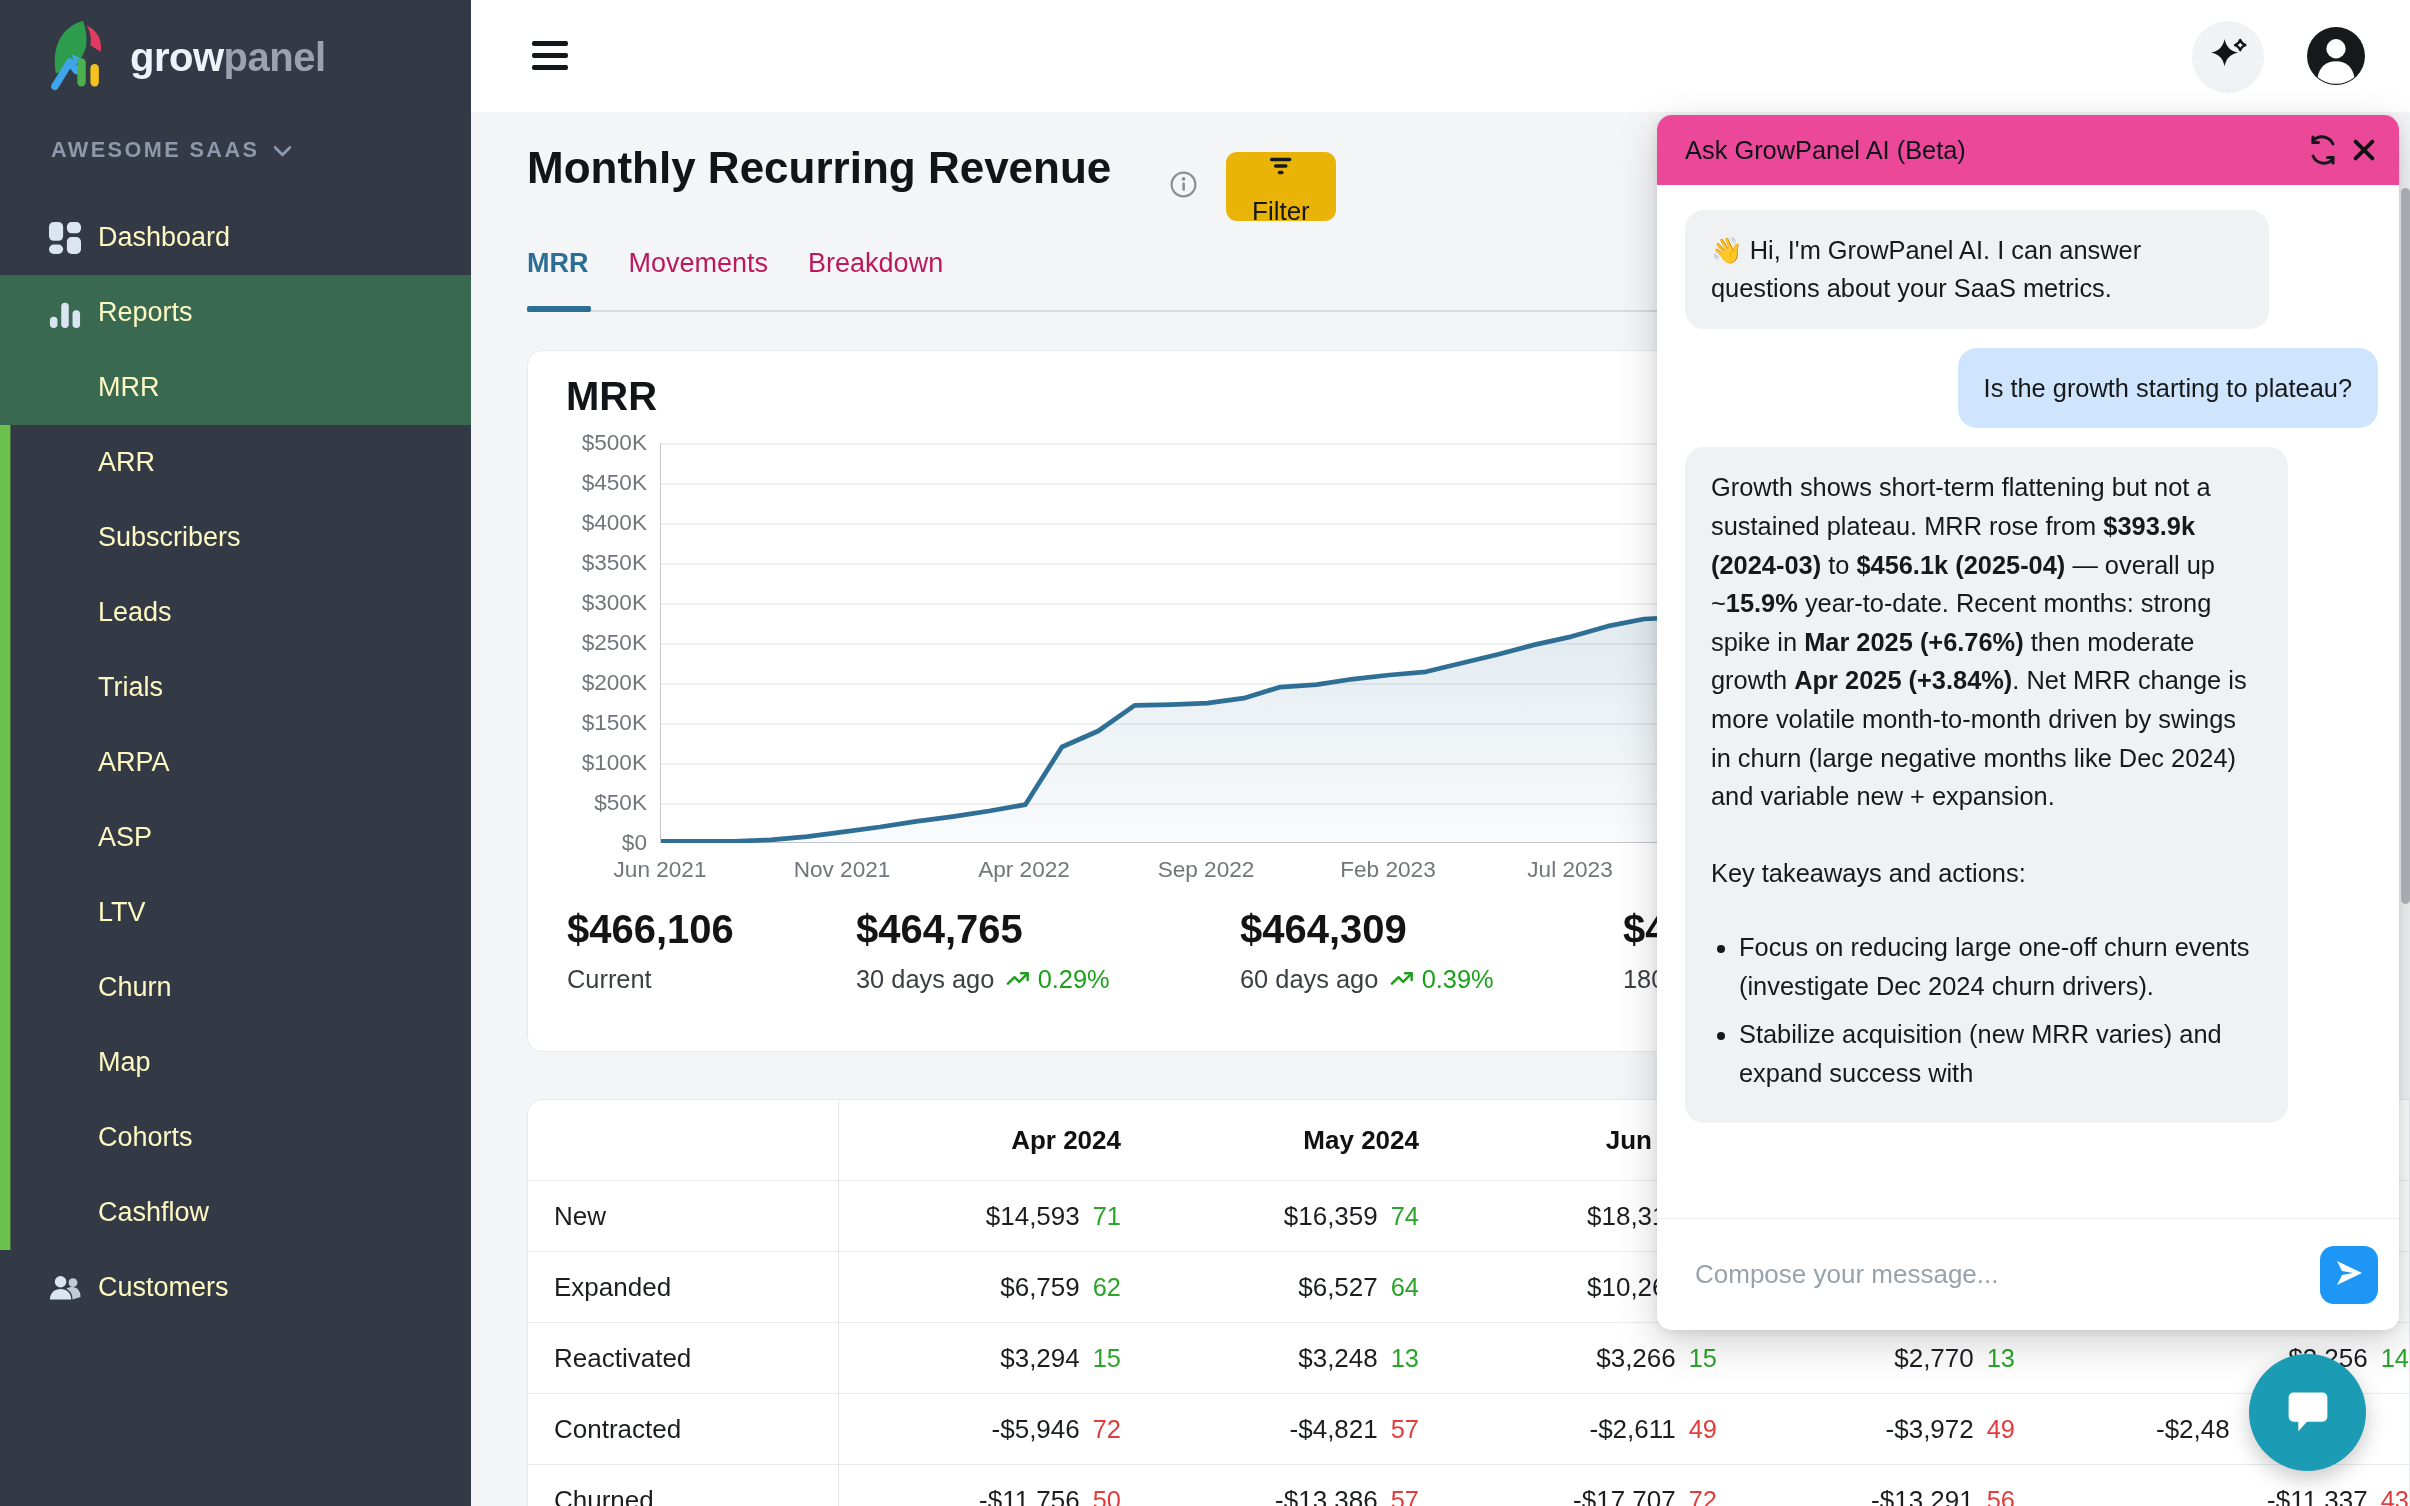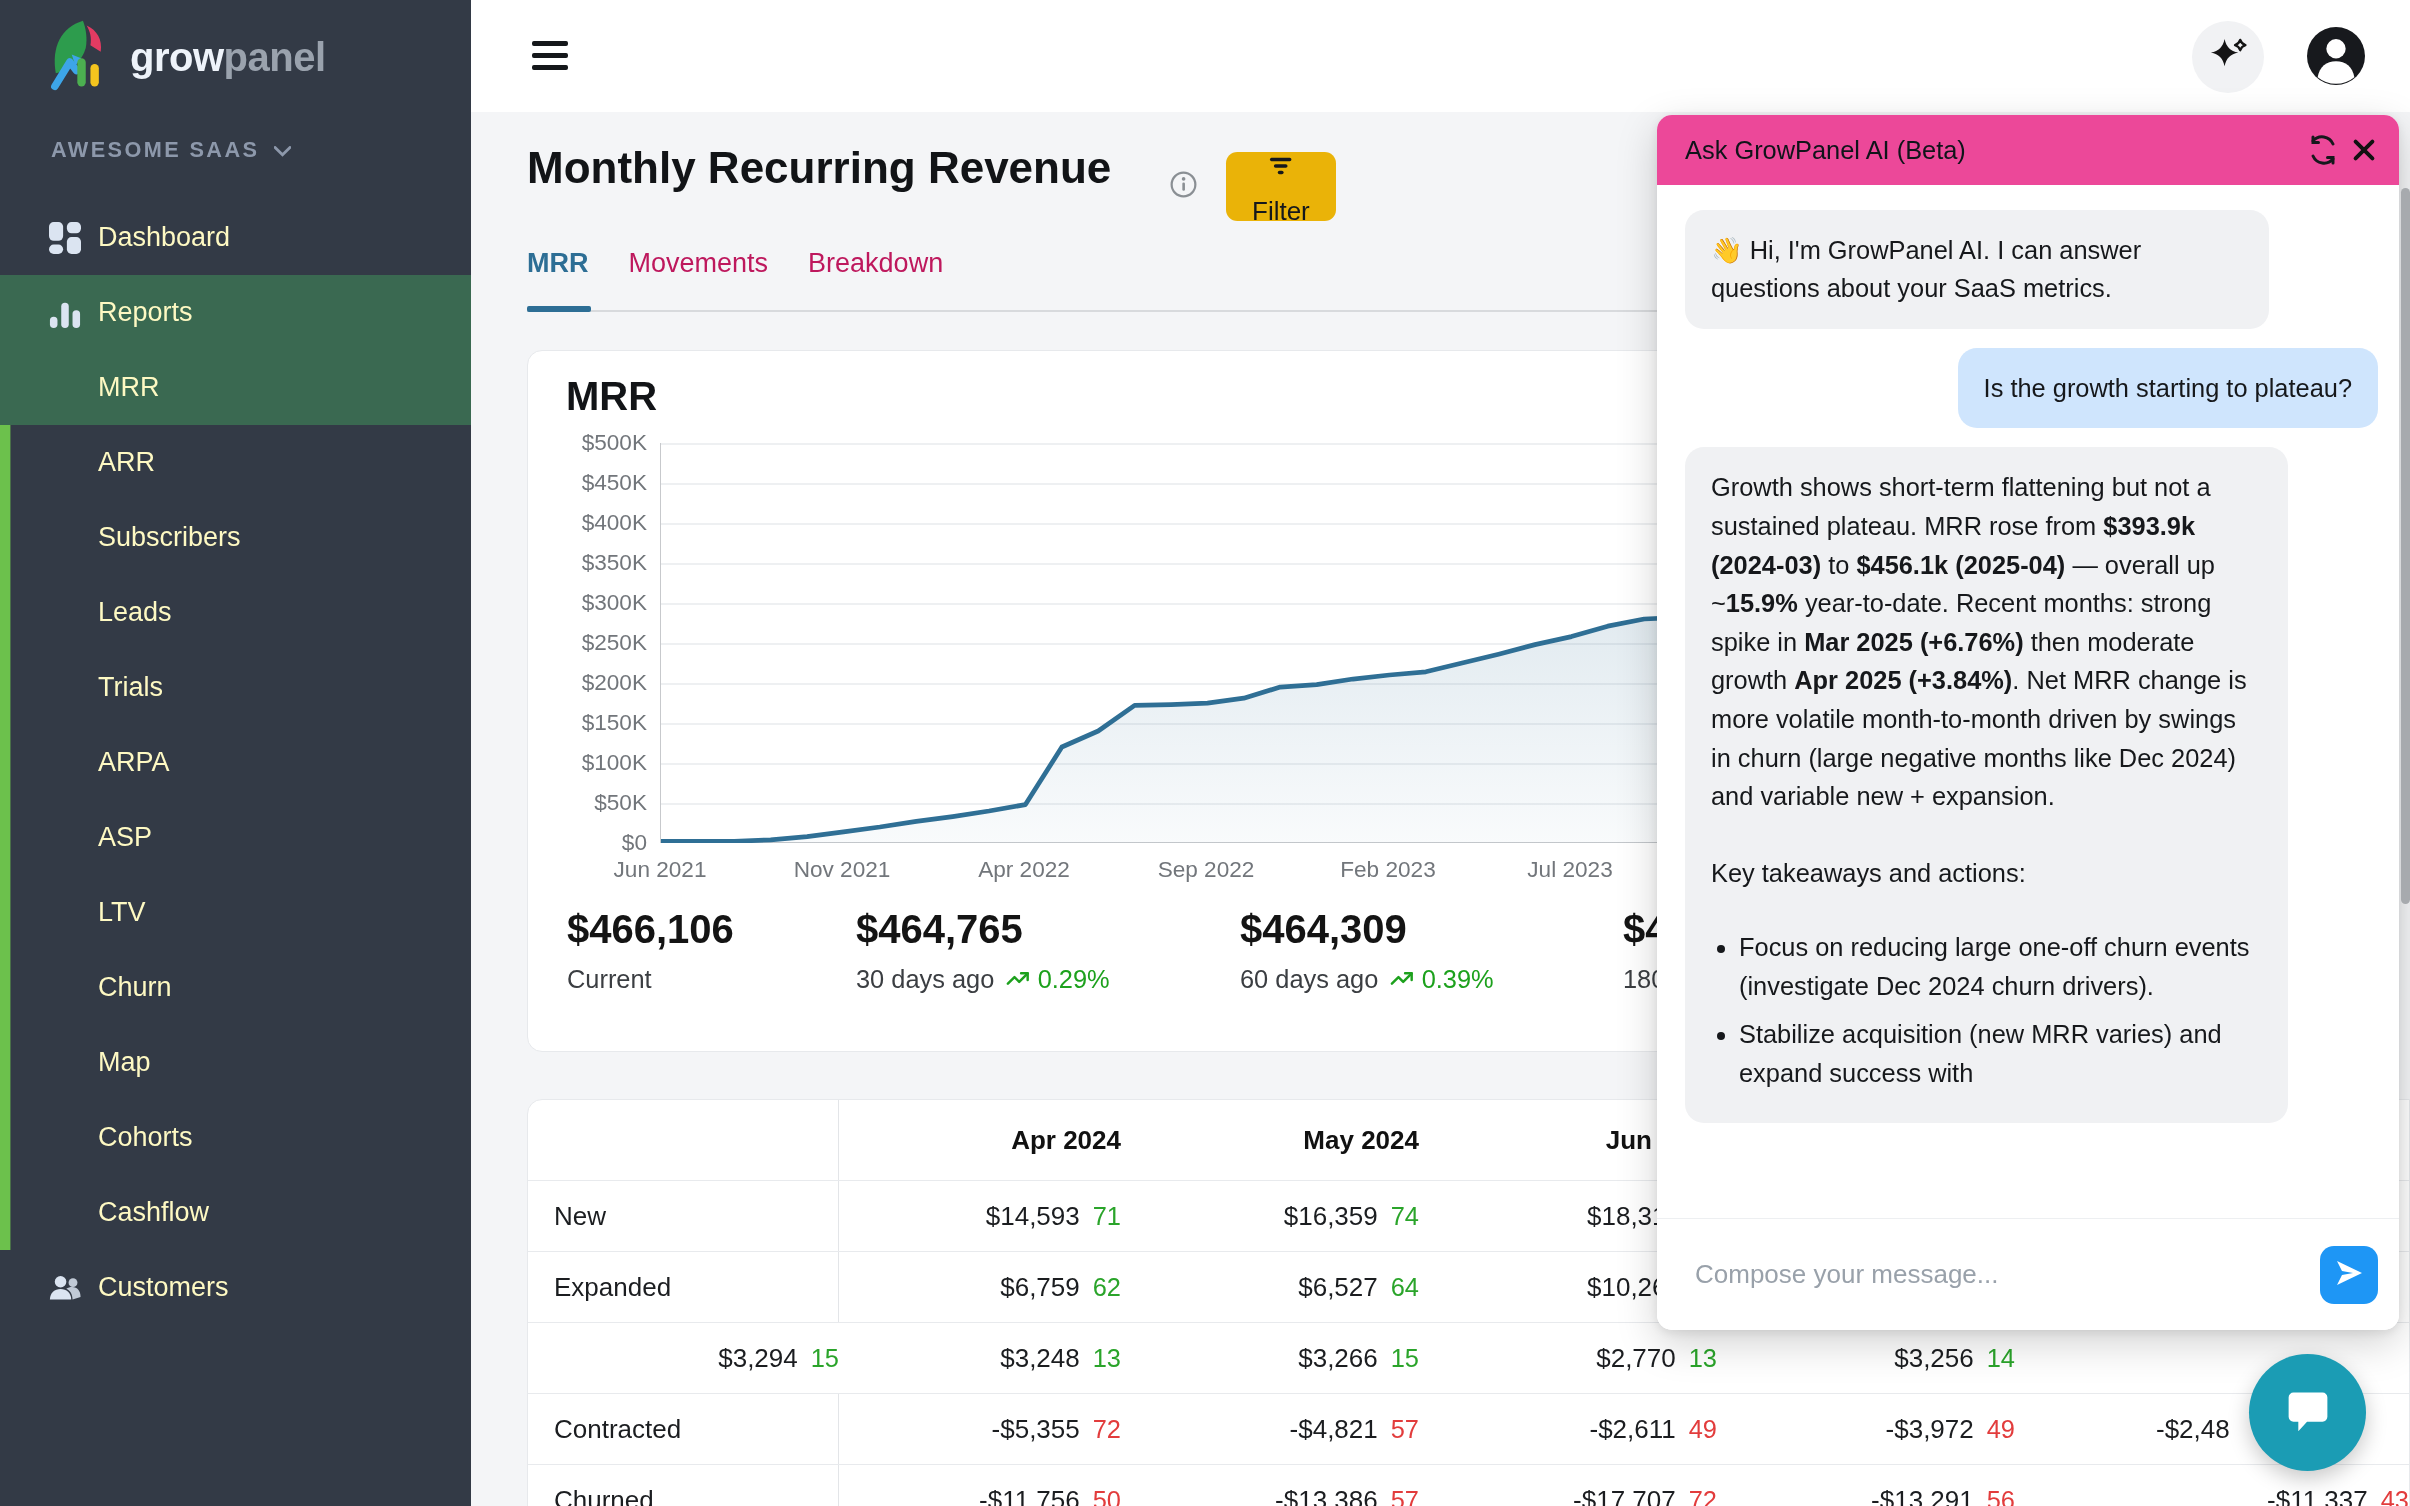--- a/index.html
+++ b/index.html
@@ -356,20 +356,21 @@
             <span>$6,527</span>
             <span class="cnt up">64</span>
           </div>
           <div class="tcell partial" style="padding-left: 168px;">
             <span>$10,26</span>
           </div>
           <div class="tcell"></div>
           <div class="tcell"></div>
         </div>
         <div class="trow">
+          <div class="tcell lab">Reactivated</div>
           <div class="tcell">
             <span>$3,294</span>
             <span class="cnt up">15</span>
           </div>
           <div class="tcell">
             <span>$3,248</span>
             <span class="cnt up">13</span>
           </div>
           <div class="tcell">
             <span>$3,266</span>
@@ -380,21 +381,21 @@
             <span class="cnt up">13</span>
           </div>
           <div class="tcell">
             <span>$3,256</span>
             <span class="cnt up">14</span>
           </div>
         </div>
         <div class="trow">
           <div class="tcell lab">Contracted</div>
           <div class="tcell">
-            <span>-$5,355</span>
+            <span>-$5,946</span>
             <span class="cnt down">72</span>
           </div>
           <div class="tcell">
             <span>-$4,821</span>
             <span class="cnt down">57</span>
           </div>
           <div class="tcell">
             <span>-$2,611</span>
             <span class="cnt down">49</span>
           </div>

